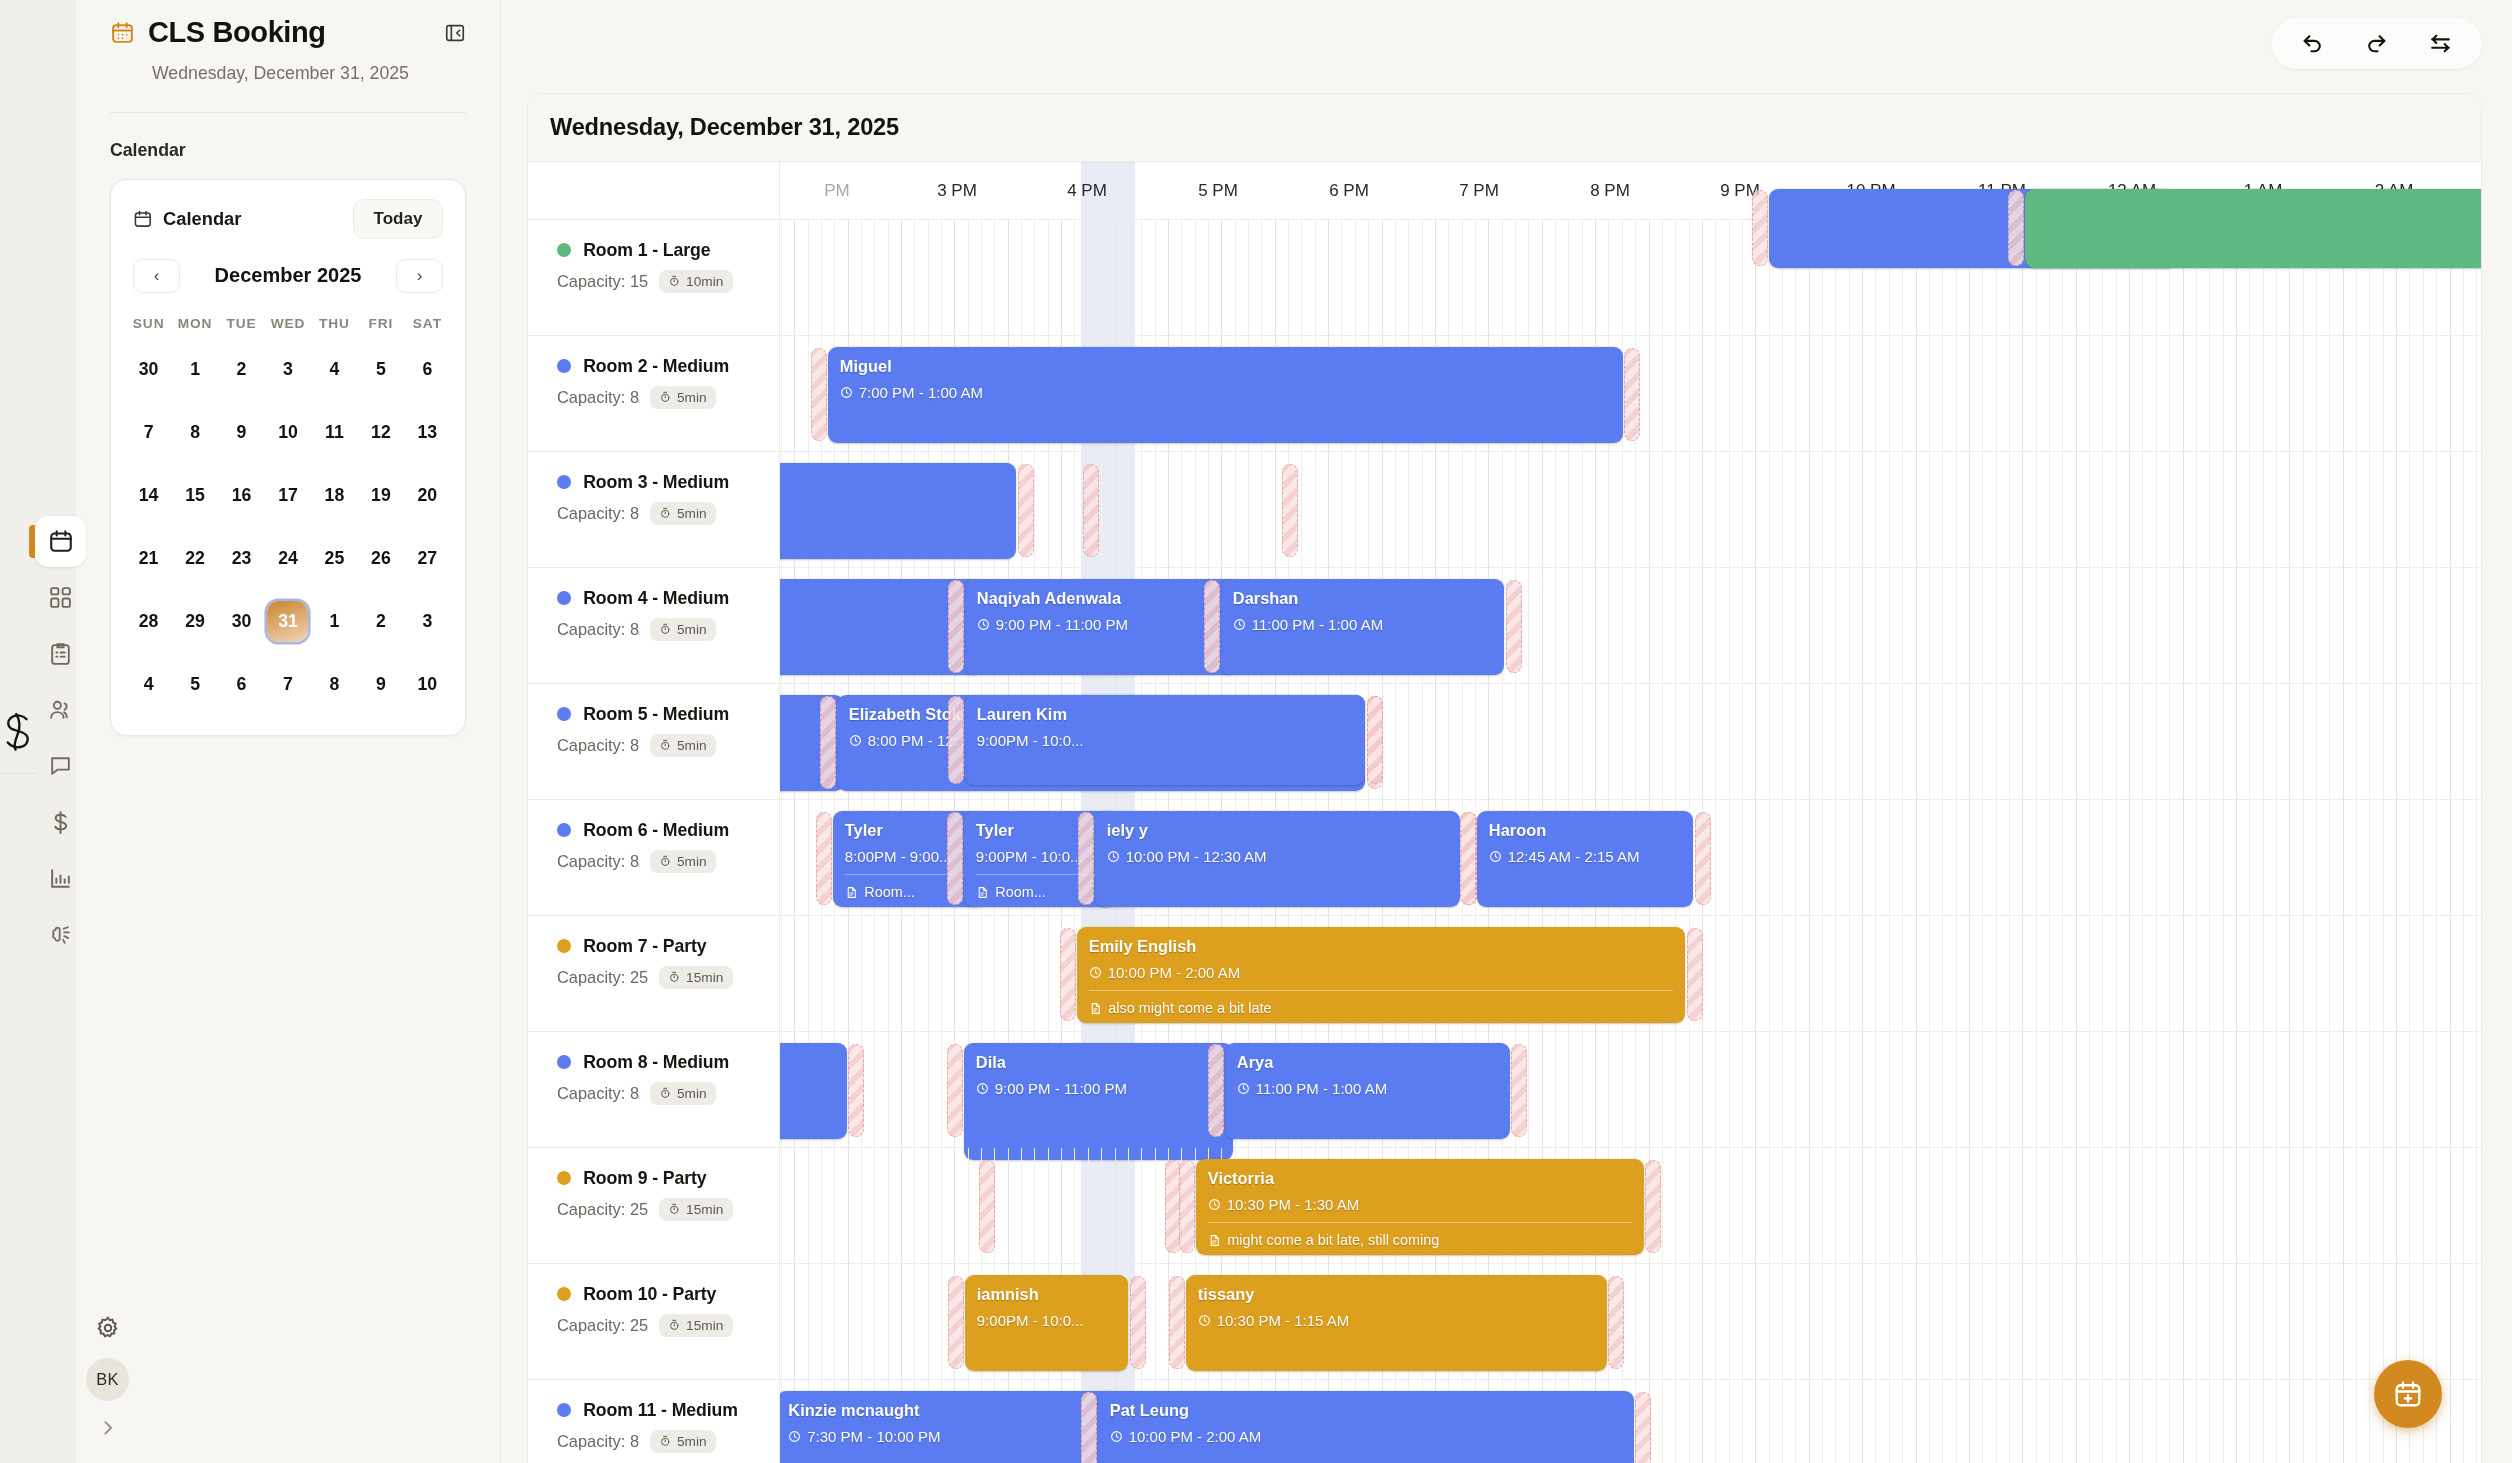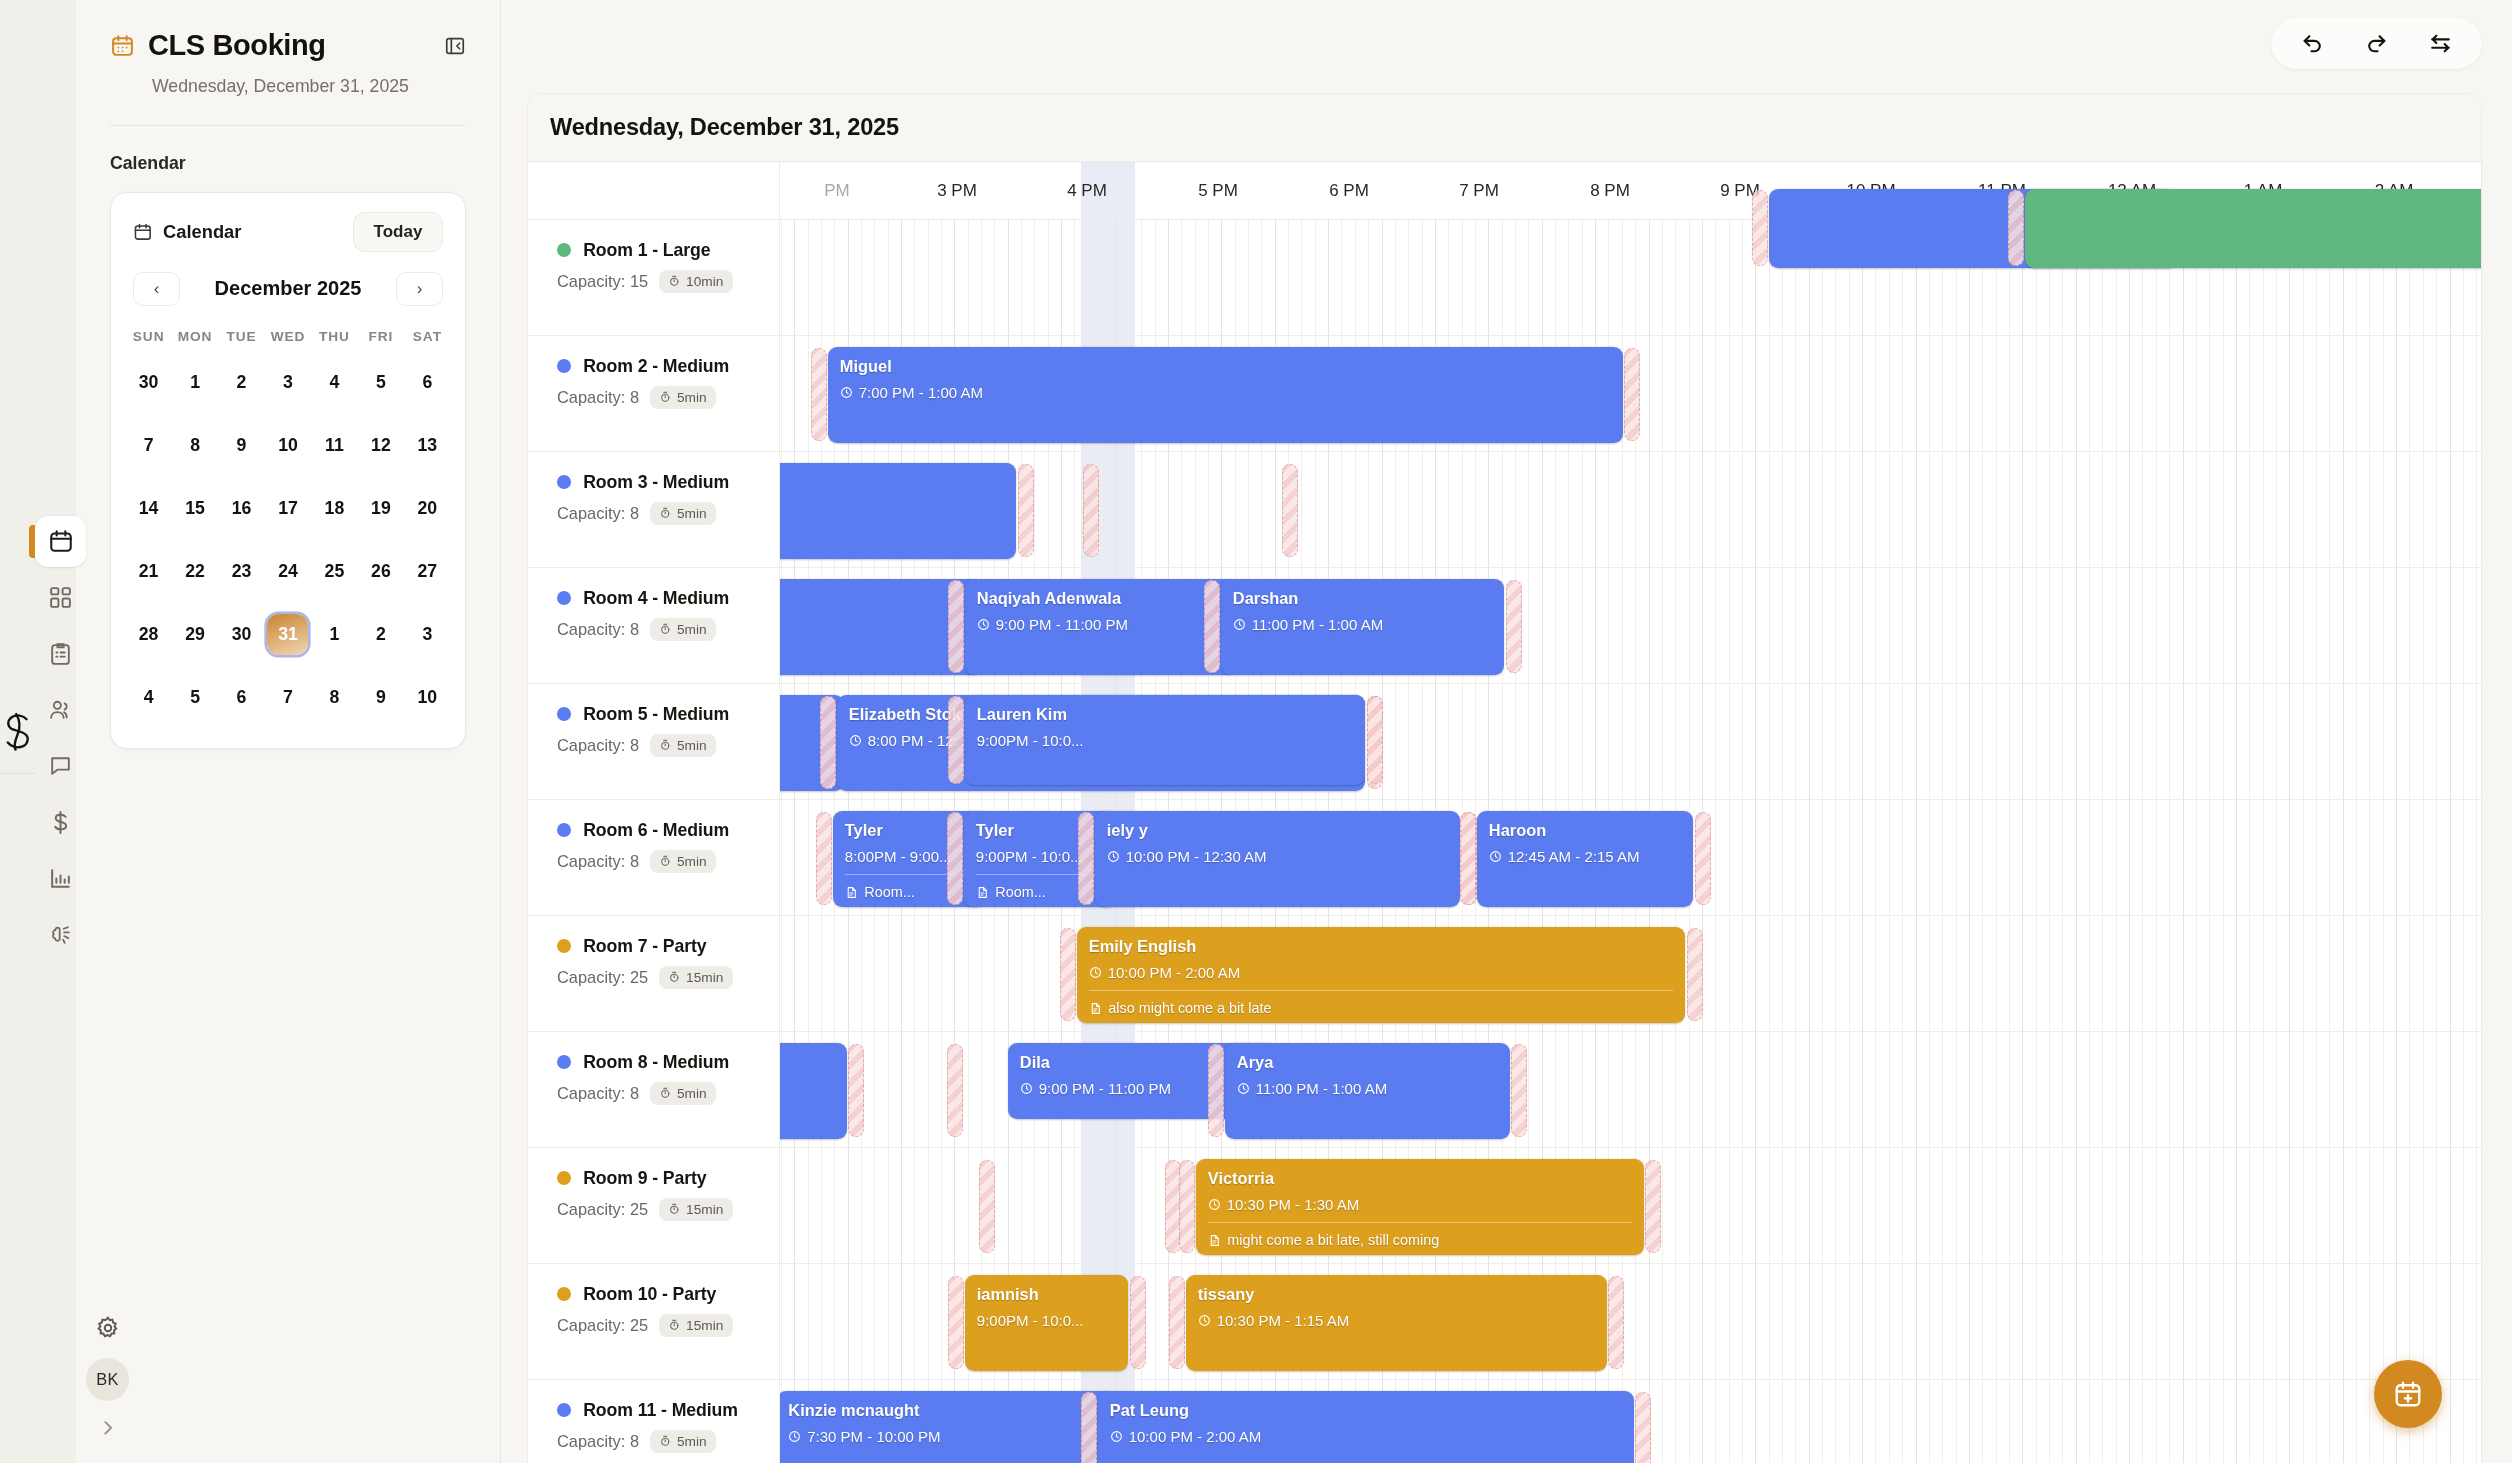--- a/index.html
+++ b/index.html
@@ -44,21 +44,21 @@
   }
   .rail-chev { color: #9a958c; }
 
   
   .sidebar {
     width: 425px; flex: 0 0 425px; height: 1464px;
     background: #f8f6f2;
     border-right: 0.7px solid #eae7df;
     padding: 0 34px;
   }
-  .side-head { padding-top: 29px; }
+  .side-head { padding-top: 16px; }
   .side-title-row { display: flex; align-items: center; gap: 13px; }
   .side-title {
     font-size: 29px; font-weight: 700; color: #14120f; letter-spacing: -0.4px;
   }
   .collapse-btn { margin-left: auto; color: #3c3a35; cursor: pointer; }
   .side-sub {
     margin-top: 14.4px; margin-left: 42px;
     font-size: 17.7px; color: #75706a;
   }
   .side-divider { margin-top: 27.5px; height: 0.7px; background: #e8e5dd; }
@@ -1983,21 +1983,21 @@
                 <div class="vline major" style="left: 1670px;"></div>
                 <div class="vline" style="left: 1683px;"></div>
                 <div class="vline" style="left: 1696px;"></div>
                 <div class="buffer" style="left: 68px; width: 15.7px; top: 11.8px; height: 93px;"></div>
                 <div class="ev blue" style="left: -215px; width: 282px; top: 10.5px; height: 96px;">
                   <div class="ev-title">Rina</div>
                   <div class="ev-time"></div>
                 </div>
                 <div class="buffer" style="left: 167px; width: 15.7px; top: 11.8px; height: 93px;"></div>
                 <div class="buffer" style="left: 454px; width: 15.7px; top: 11.8px; height: 93px;"></div>
-                <div class="ev blue" style="left: 184px; width: 269px; top: 10.5px; height: 76px; margin-left: 44px;">
+                <div class="ev blue" style="left: 184px; width: 269px; top: 10.5px; height: 117px;">
                   <div class="ev-title">Dila</div>
                   <div class="ev-time">
                     <span>
                       <svg width="13" height="13" viewBox="0 0 24 24" fill="none" stroke="currentColor" stroke-width="2" stroke-linecap="round">
                         <circle cx="12" cy="12" r="9"></circle>
                         <path d="M12 7v5l3 2"></path>
                       </svg>
                     </span>
                     <span>9:00 PM - 11:00 PM</span>
                   </div>

